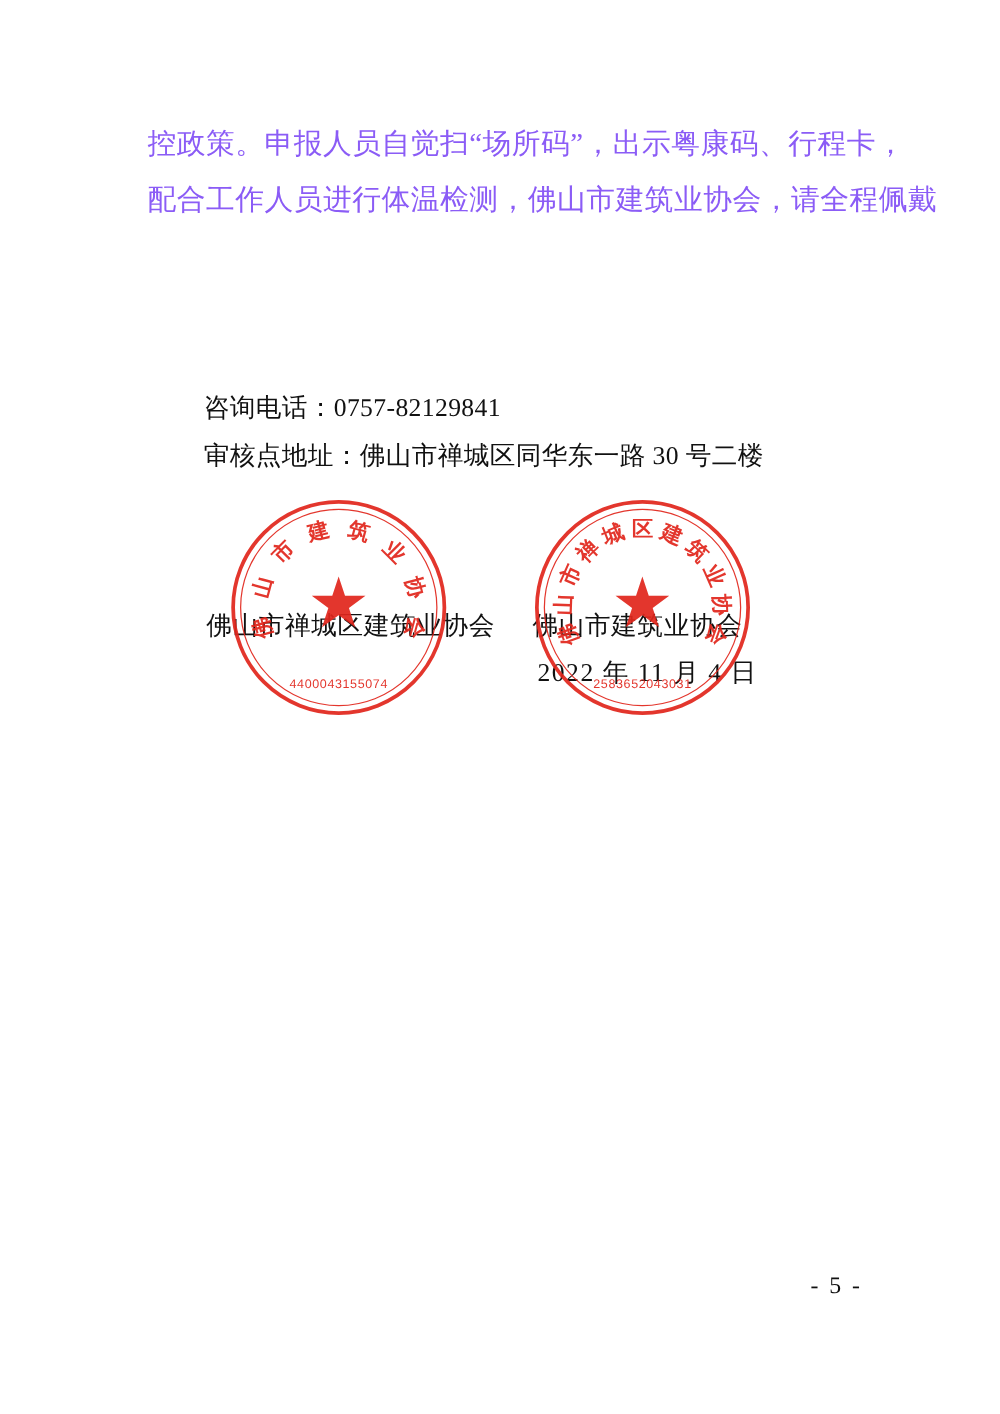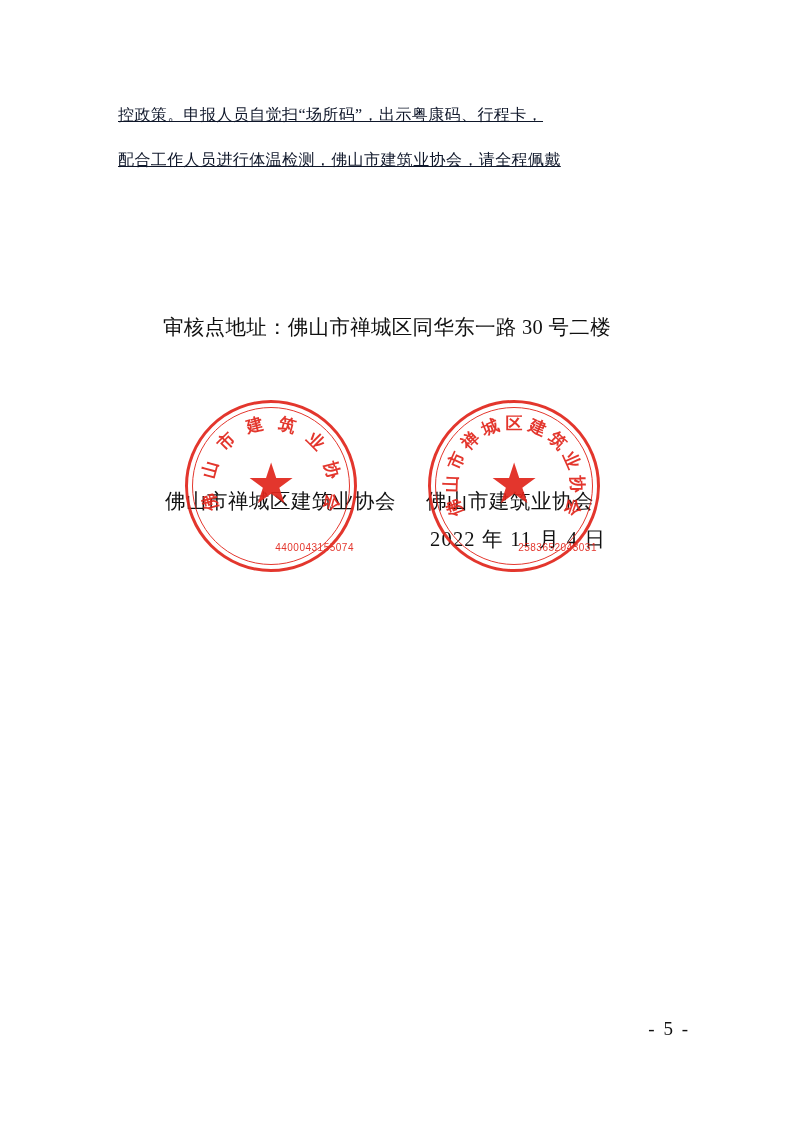--- a/index.html
+++ b/index.html
@@ -20,26 +20,25 @@
   }
 
   
   .body-block {
     position: absolute;
     left: 118px;
     top: 92px;
     width: 572px;
   }
   .body-line {
-    font-size: 16px;
+    font-size: 23px;
     line-height: 45px;
     letter-spacing: 0.4px;
     white-space: nowrap;
-    color: #0f172a;
-    text-decoration: underline;
+    color: #8b5cf6;
   }
 
   
   .contact-block {
     position: absolute;
     left: 163px;
     top: 308px;
     width: 600px;
   }
   .contact-line {
@@ -118,21 +117,21 @@
     font-weight: bold;
     font-family: "Liberation Serif", "DejaVu Serif", serif;
     transform-origin: 0 0;
     white-space: nowrap;
   }
   .seal .bottom-code {
     position: absolute;
     left: 0;
     bottom: 16px;
     width: 100%;
-    text-align: right;
+    text-align: center;
     font-size: 10px;
     letter-spacing: 0.5px;
     font-family: "Liberation Sans", sans-serif;
   }
 
   
   .page-number {
     position: absolute;
     right: 110px;
     top: 1018px;
@@ -145,20 +144,21 @@
 <body>
 
 <div id="page">
 
   <div class="body-block">
     <div class="body-line">控政策。申报人员自觉扫“场所码”，出示粤康码、行程卡，</div>
     <div class="body-line">配合工作人员进行体温检测，佛山市建筑业协会，请全程佩戴</div>
   </div>
 
   <div class="contact-block">
+    <div class="contact-line">咨询电话：0757-82129841</div>
     <div class="contact-line">审核点地址：佛山市禅城区同华东一路 30 号二楼</div>
   </div>
 
   <div class="sign-block">
     <div class="sign-row sign-names">
       <span>佛山市禅城区建筑业协会</span>
       <span>佛山市建筑业协会</span>
     </div>
     <div class="sign-row sign-date">2022 年 11 月 4 日</div>
   </div>

